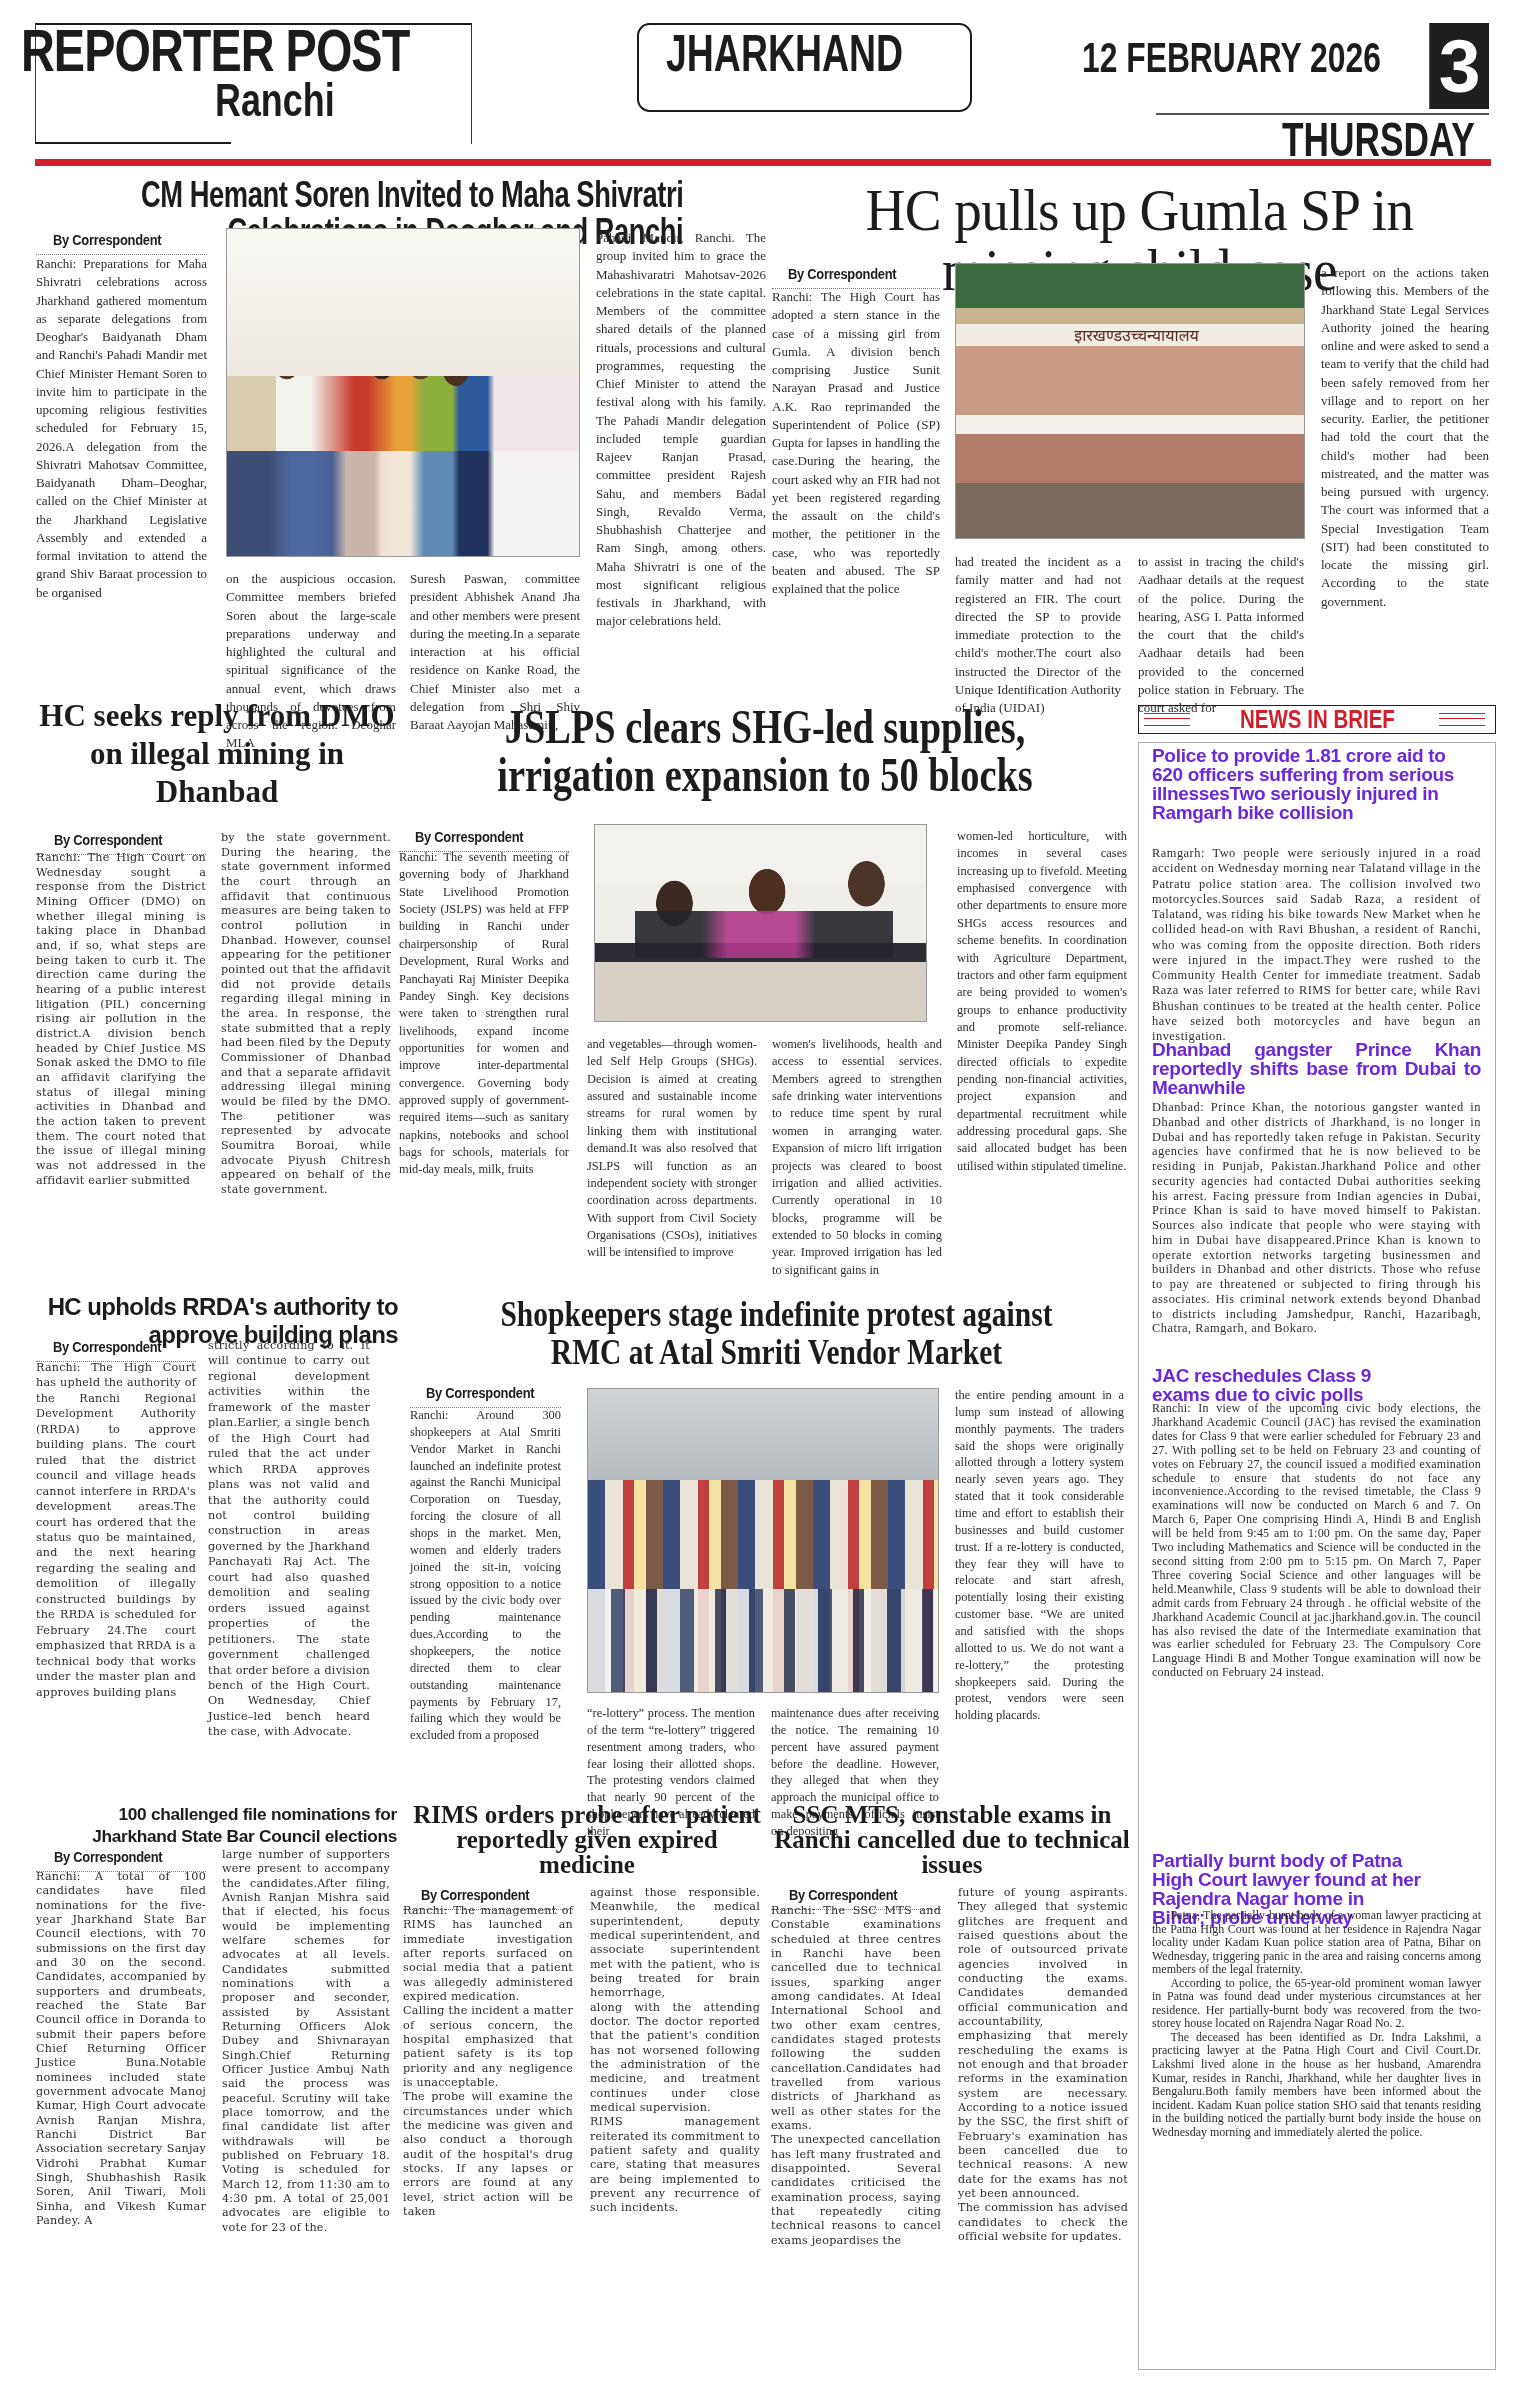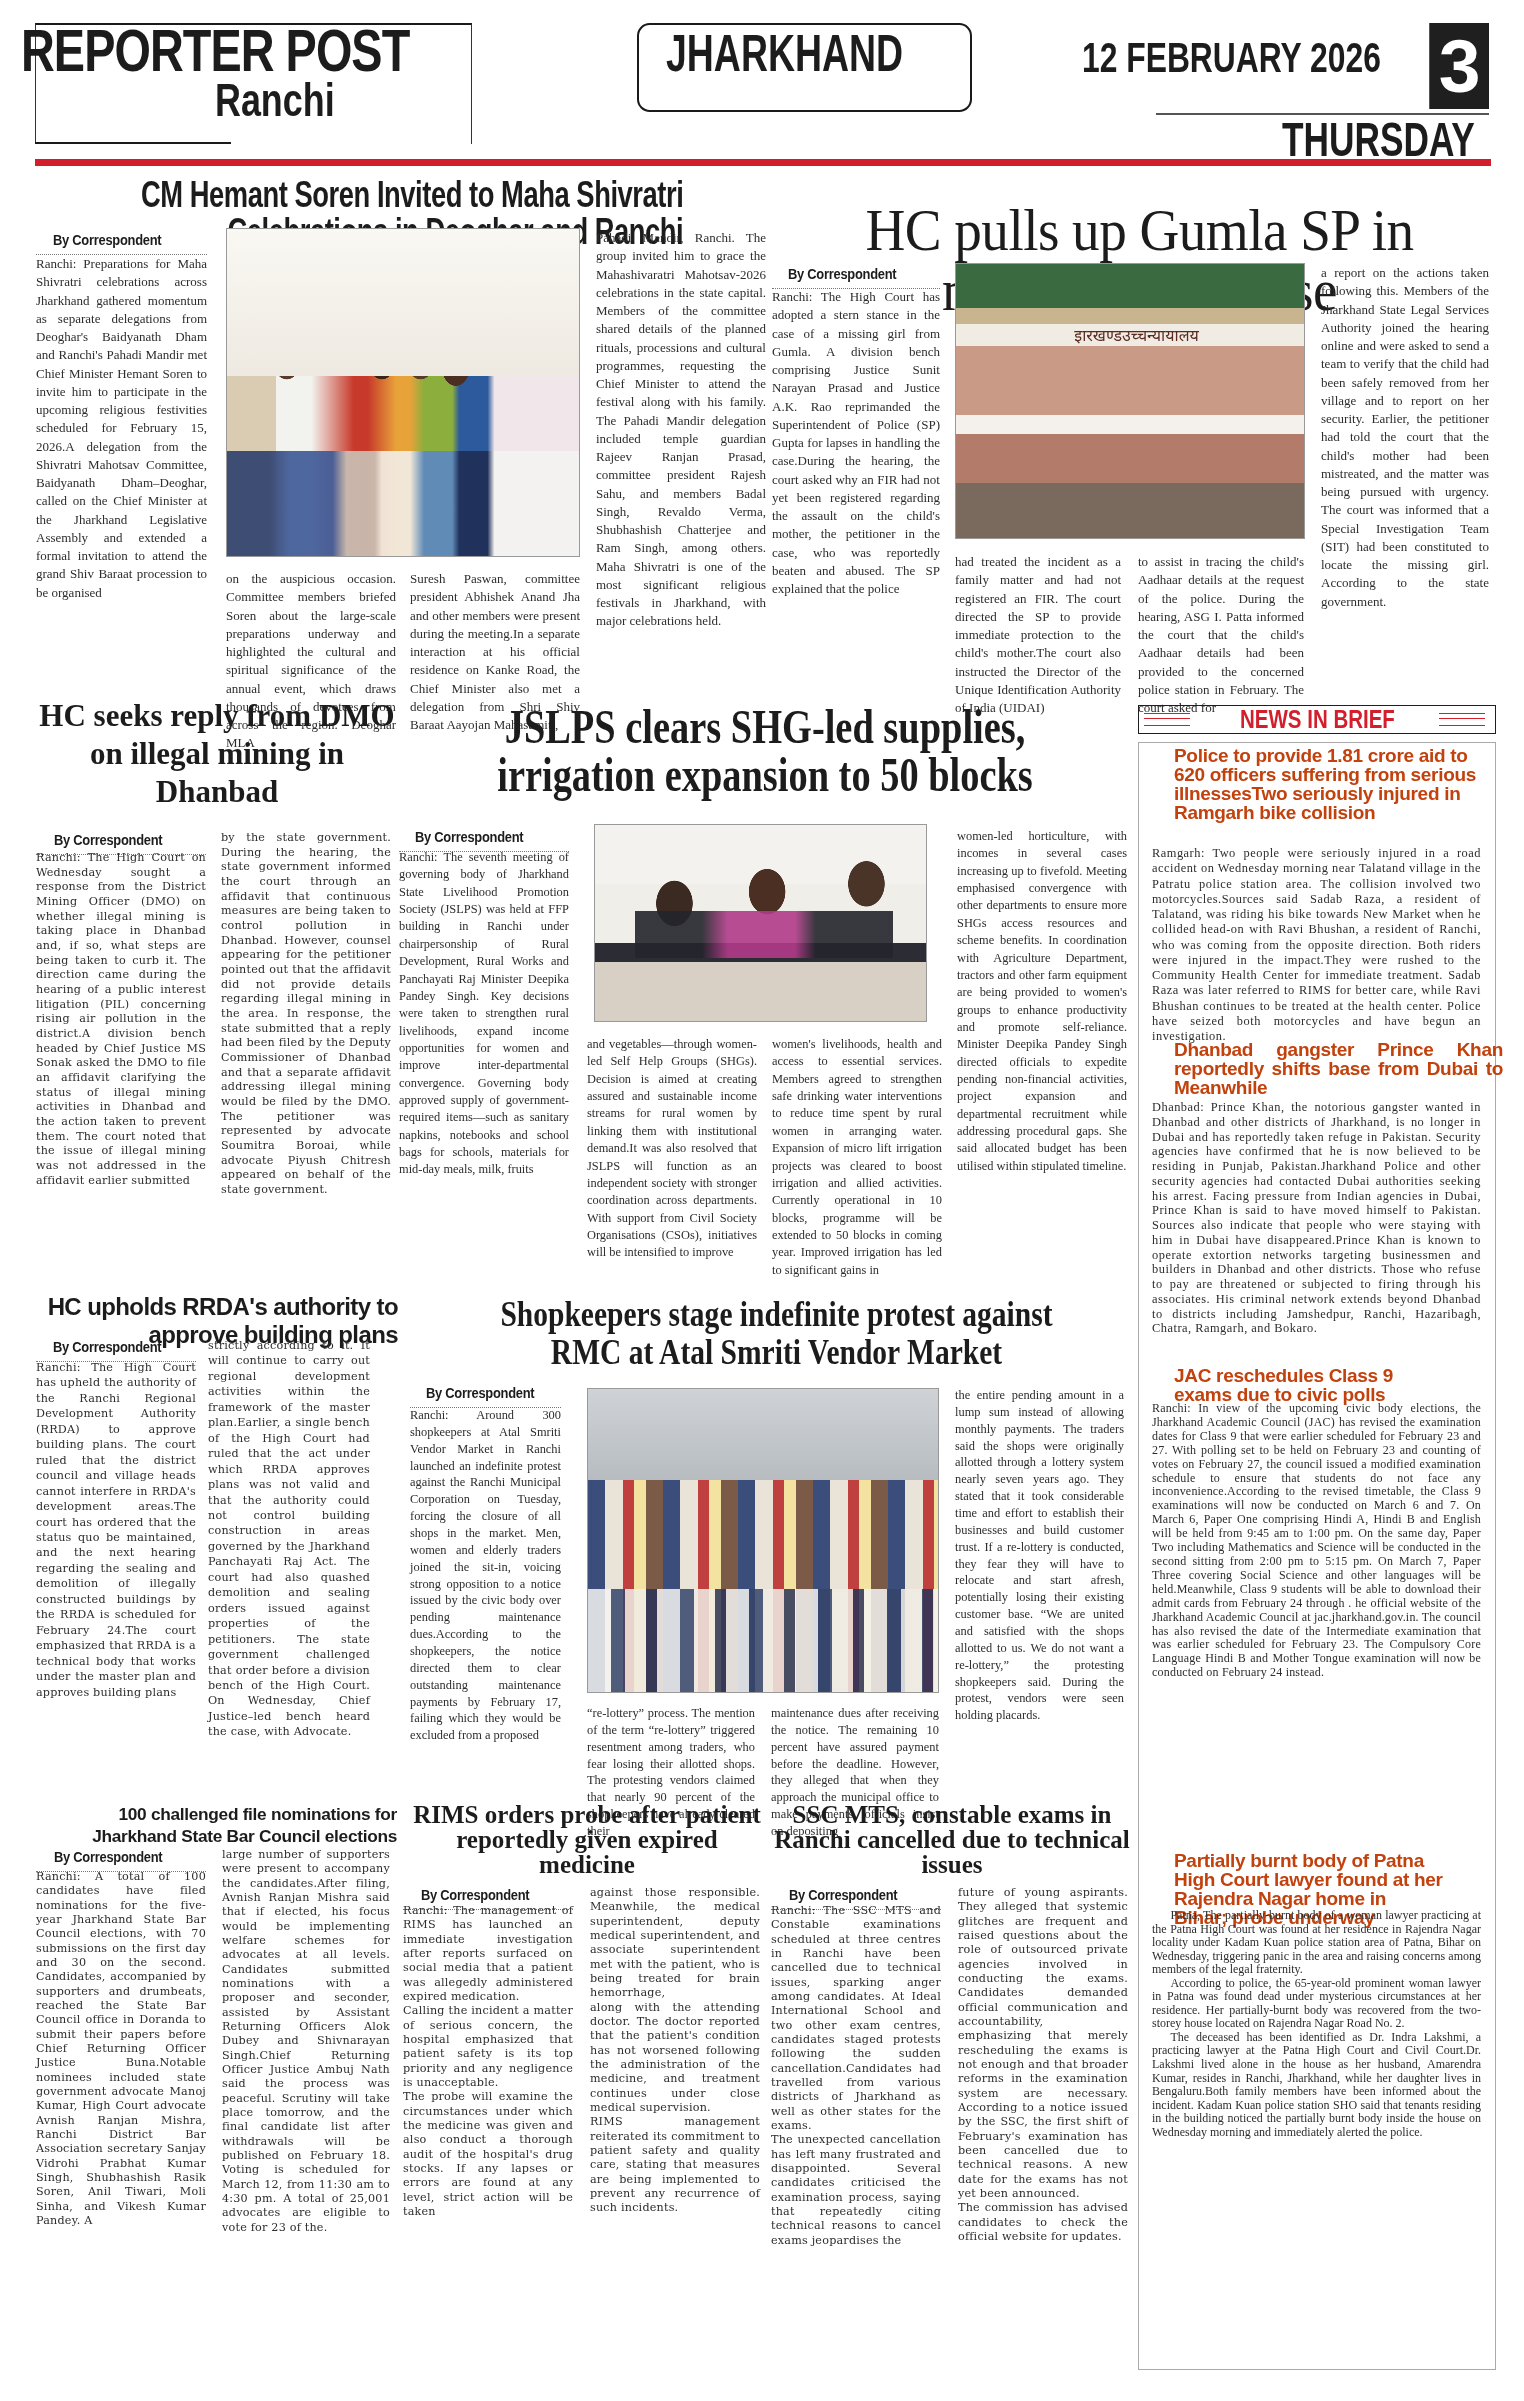--- a/index.html
+++ b/index.html
@@ -56,21 +56,21 @@
   .photo-shop::before { content:""; position:absolute; left:0; right:0; top:0; height:30%; background: linear-gradient(180deg,#cfd3d6,#b7bcc1); }
   .photo-shop::after { content:""; position:absolute; left:0; right:0; bottom:0; height:34%; background: repeating-linear-gradient(90deg,#f4f4f2 0 23px,#34446a 23px 37px,#f0ede5 37px 58px,#2a3358 58px 69px); opacity:.85; }
 
   
   .nib-banner { position: absolute; left: 1138px; top: 705px; width: 358px; height: 29px; border: 1.7px solid #1f1f1f; }
   .nib-banner .lines { position: absolute; top: 7px; width: 46px; height: 12.7px; border-top: 1.7px solid #d21f2b; border-bottom: 1.7px solid #d21f2b; }
   .nib-banner .lines::after { content:""; position:absolute; left:0; right:0; top:3.5px; height:1.7px; background:#d21f2b; }
   .nib-title { position: absolute; left: 0; right: 0; top: 1.2px; text-align: center; font-family: "Liberation Sans", sans-serif; font-weight: 700; font-size: 25px; color: #d21f2b; line-height: 25px; }
   .nib-title span { display: inline-block; transform: scaleX(0.82); }
   .nib-box { position: absolute; left: 1138px; top: 742px; width: 358px; height: 1628px; border: 1.2px solid #aaa; background: #fff; }
-  .nib-head { position: absolute; left: 1152px; width: 329px; font-family: "Liberation Sans", sans-serif; font-weight: 700; color: #c2410c; font-size: 19px; line-height: 1.0; letter-spacing: -0.3px; margin-left: 22px; }
+  .nib-head { position: absolute; left: 1152px; width: 329px; font-family: "Liberation Sans", sans-serif; font-weight: 700; color: #6d28d9; font-size: 19px; line-height: 1.0; letter-spacing: -0.3px; }
   .nib-body { position: absolute; left: 1152px; width: 329px; font-family: "Liberation Serif", serif; font-size: 12.7px; line-height: 1.27; text-align: justify; color: #2d2d2d; }
   .nib-body p + p { text-indent: 18.4px; }
 </style>
 </head>
 <body>
 
 <div>
   <div class="masthead-box"></div>
   <div class="mast-title">REPORTER POST</div>
   <div class="mast-city">Ranchi</div>
@@ -90,21 +90,21 @@
   </div>
   <div class="byline" style="left:36px; top:231px; width:171px; padding-left:17.3px;"><span>By Correspondent</span></div>
   <div class="col" style="left:36px; top:255px; width:171px; font-size:13px; line-height:1.405;">Ranchi: Preparations for Maha Shivratri celebrations across Jharkhand gathered momentum as separate delegations from Deoghar's Baidyanath Dham and Ranchi's Pahadi Mandir met Chief Minister Hemant Soren to invite him to participate in the upcoming religious festivities scheduled for February 15, 2026.A delegation from the Shivratri Mahotsav Committee, Baidyanath Dham–Deoghar, called on the Chief Minister at the Jharkhand Legislative Assembly and extended a formal invitation to attend the grand Shiv Baraat procession to be organised</div>
   <div class="photo photo-cm" style="left:226px; top:228px; width:354px; height:329px;" title="CM Hemant Soren with delegation members holding a memento"></div>
   <div class="col" style="left:226px; top:570px; width:170px; font-size:13px; line-height:1.405;font-family:Liberation Serif, serif;">on the auspicious occasion. Committee members briefed Soren about the large-scale preparations underway and highlighted the cultural and spiritual significance of the annual event, which draws thousands of devotees from across the region. Deoghar MLA</div>
   <div class="col" style="left:410px; top:570px; width:170px; font-size:13px; line-height:1.405;">Suresh Paswan, committee president Abhishek Anand Jha and other members were present during the meeting.In a separate interaction at his official residence on Kanke Road, the Chief Minister also met a delegation from Shri Shiv Baraat Aayojan Mahasamiti,</div>
   <div class="col" style="left:596px; top:229px; width:170px; font-size:13px; line-height:1.405;">Pahadi Mandir, Ranchi. The group invited him to grace the Mahashivaratri Mahotsav-2026 celebrations in the state capital. Members of the committee shared details of the planned rituals, processions and cultural programmes, requesting the Chief Minister to attend the festival along with his family. The Pahadi Mandir delegation included temple guardian Rajeev Ranjan Prasad, committee president Rajesh Sahu, and members Badal Singh, Revaldo Verma, Shubhashish Chatterjee and Ram Singh, among others. Maha Shivratri is one of the most significant religious festivals in Jharkhand, with major celebrations held.</div>
 </article>
 
 <article>
-  <div class="headline-serif" style="left:777px; top:180px; width:725px; font-size:60px; line-height:1.0; font-weight:400; letter-spacing:-0.6px;margin-top:20px;">
+  <div class="headline-serif" style="left:777px; top:180px; width:725px; font-size:60px; line-height:1.0; font-weight:400; letter-spacing:-0.6px;">
     <div style="transform:scaleX(0.92); transform-origin:center;">HC pulls up Gumla SP in</div>
     <div style="transform:scaleX(0.92); transform-origin:center;">missing child case</div>
   </div>
   <div class="byline" style="left:772px; top:265px; width:168px; padding-left:16px;"><span>By Correspondent</span></div>
   <div class="col" style="left:772px; top:288px; width:168px; font-size:13px; line-height:1.405;">Ranchi: The High Court has adopted a stern stance in the case of a missing girl from Gumla. A division bench comprising Justice Sunit Narayan Prasad and Justice A.K. Rao reprimanded the Superintendent of Police (SP) Gupta for lapses in handling the case.During the hearing, the court asked why an FIR had not yet been registered regarding the assault on the child's mother, the petitioner in the case, who was reportedly beaten and abused. The SP explained that the police</div>
   <div class="photo photo-court" style="left:955px; top:263px; width:350px; height:276px;" title="Jharkhand High Court gate"></div>
   <div class="col" style="left:955px; top:553px; width:166px; font-size:13px; line-height:1.405;">had treated the incident as a family matter and had not registered an FIR. The court directed the SP to provide immediate protection to the child's mother.The court also instructed the Director of the Unique Identification Authority of India (UIDAI)</div>
   <div class="col" style="left:1138px; top:553px; width:166px; font-size:13px; line-height:1.405;">to assist in tracing the child's Aadhaar details at the request of the police. During the hearing, ASG I. Patta informed the court that the child's Aadhaar details had been provided to the concerned police station in February. The court asked for</div>
   <div class="col" style="left:1321px; top:264px; width:168px; font-size:13px; line-height:1.405;">a report on the actions taken following this. Members of the Jharkhand State Legal Services Authority joined the hearing online and were asked to send a team to verify that the child had been safely removed from her village and to report on her security. Earlier, the petitioner had told the court that the child's mother had been mistreated, and the matter was being pursued with urgency. The court was informed that a Special Investigation Team (SIT) had been constituted to locate the missing girl. According to the state government.</div>
 </article>

